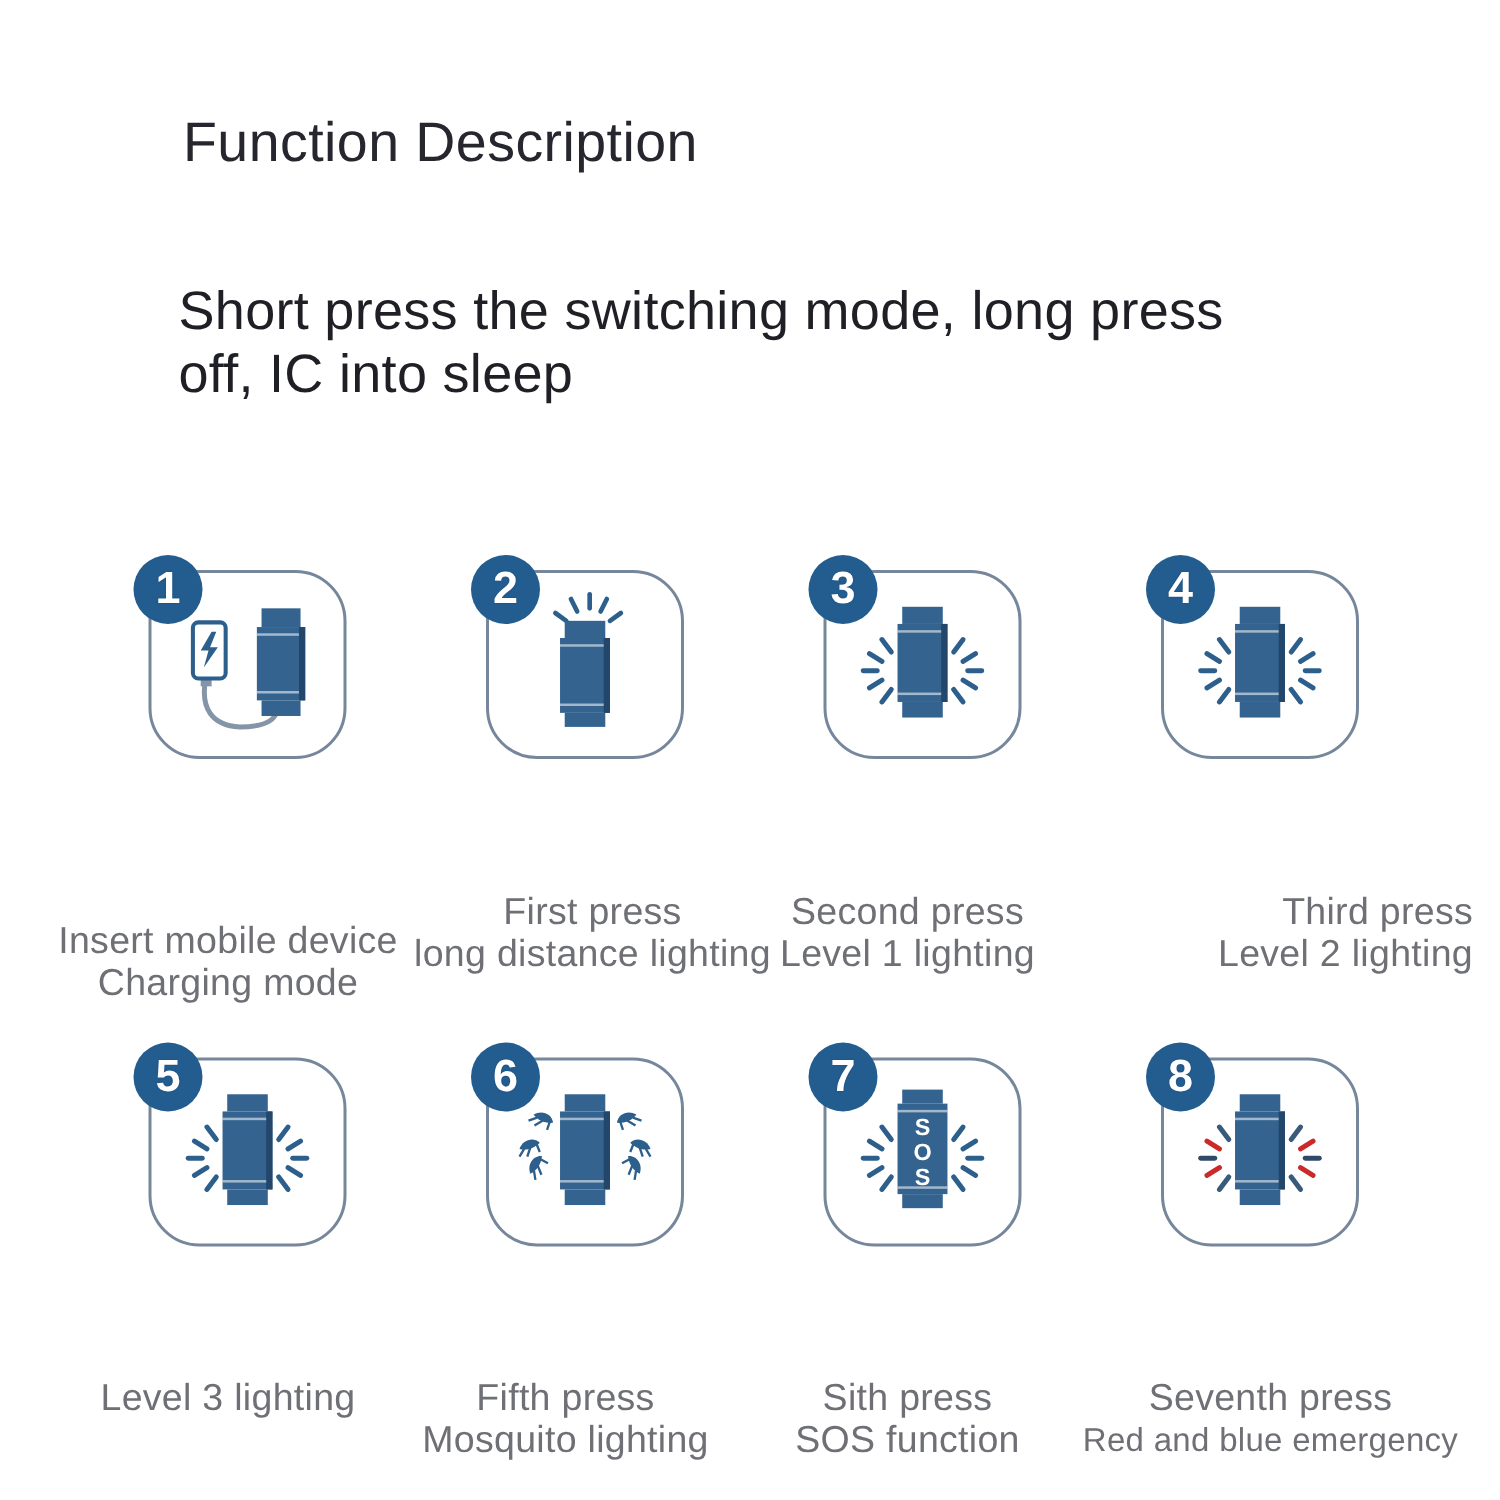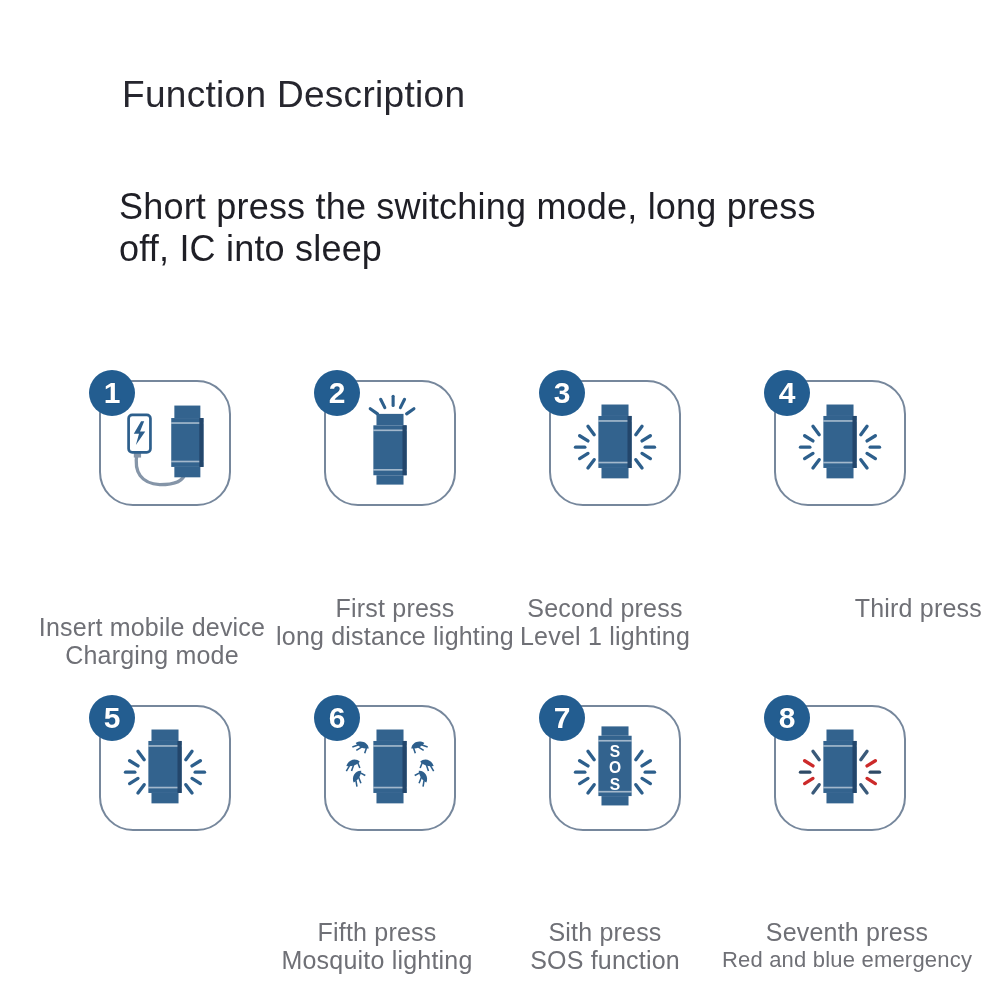--- a/index.html
+++ b/index.html
@@ -291,22 +291,24 @@
   <div class="caption c2">
     <div class="cap-line1">First press</div>
     <div class="cap-line2">long distance lighting</div>
   </div>
   <div class="caption c3">
     <div class="cap-line1">Second press</div>
     <div class="cap-line2">Level 1 lighting</div>
   </div>
   <div class="caption c4">
     <div class="cap-line1">Third press</div>
+    <div class="cap-line2">Level 2 lighting</div>
   </div>
   <div class="caption c5">
+    <div class="cap-line2">Level 3 lighting</div>
   </div>
   <div class="caption c7">
     <div class="cap-line1">Sith  press</div>
     <div class="cap-line2">SOS function</div>
   </div>
   <div class="caption c6">
     <div class="cap-line1">Fifth press</div>
     <div class="cap-line2">Mosquito lighting</div>
   </div>
   <div class="caption c8">

